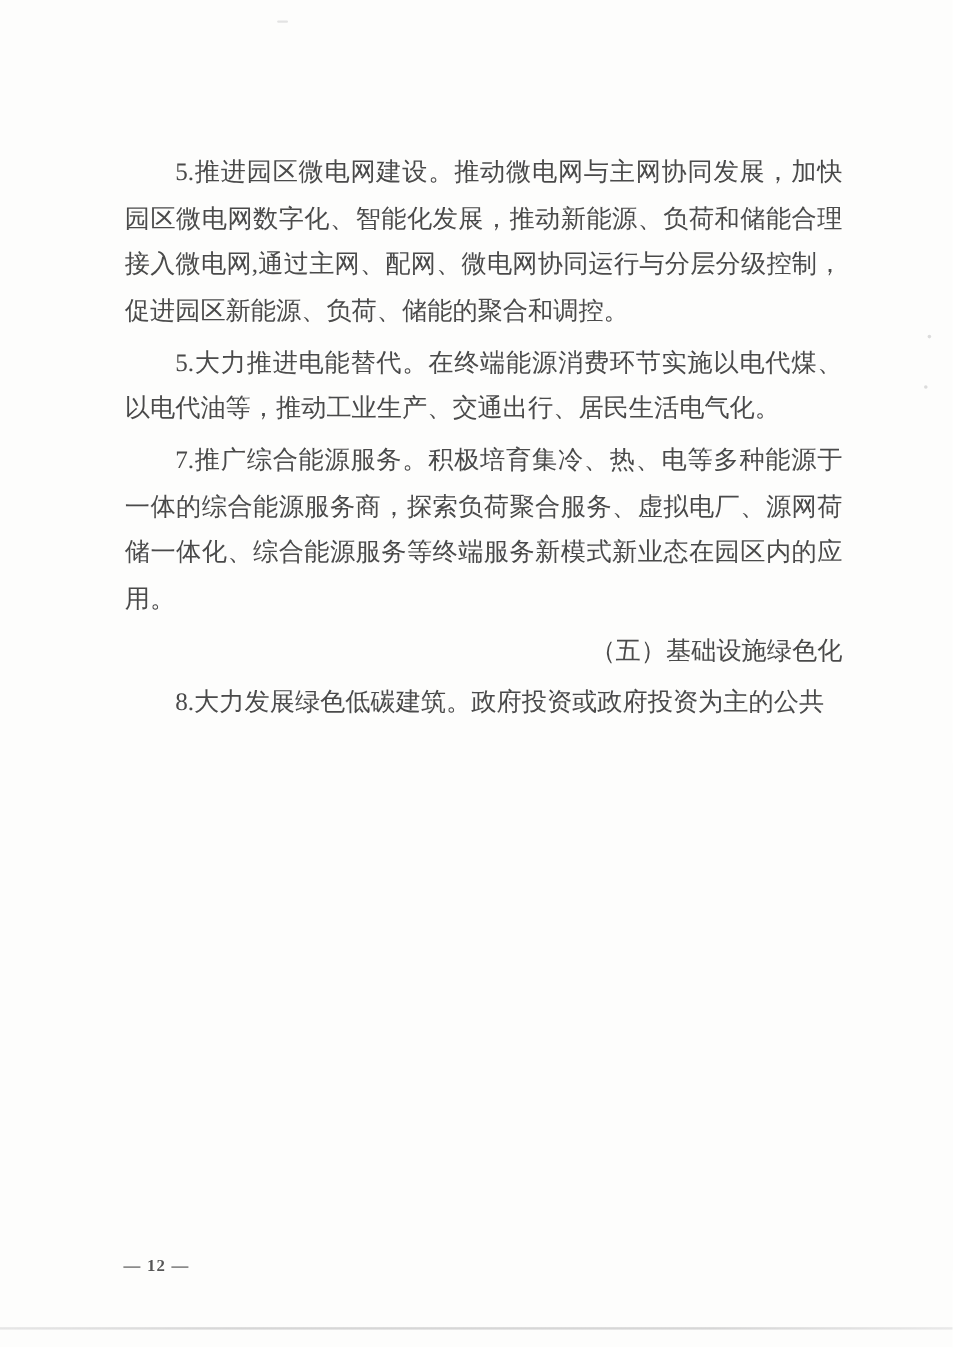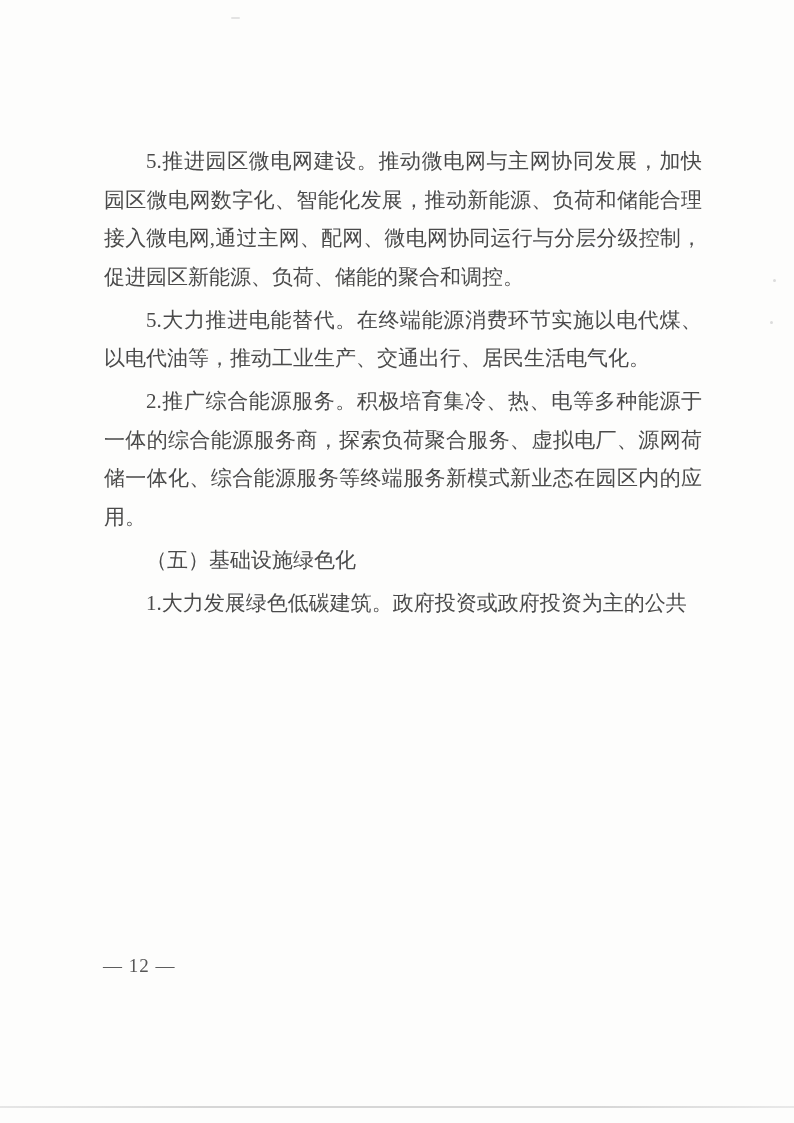--- a/index.html
+++ b/index.html
@@ -12,45 +12,46 @@
     width: 794px;
     height: 1123px;
     background: #fdfdfc;
     overflow: hidden;
     font-family: "Liberation Serif", "DejaVu Serif", serif;
     color: #4a4a4a;
   }
   .content {
     position: absolute;
     left: 104px;
-    top: 142px;
+    top: 124px;
     width: 598px;
   }
   .content p {
     margin: 0;
     font-size: 21px;
     line-height: 38.5px;
     text-align: justify;
     text-justify: inter-character;
     text-indent: 2em;
     word-break: break-all;
   }
   .content p + p {
     margin-top: 4.5px;
   }
   .content p.section-heading {
-    text-align: left;
+    text-align: right;
   }
   .page-number {
     position: absolute;
     left: 103px;
-    top: 955px;
-    font-size: 19px;
+    top: 1048px;
+    font-size: 14px;
     letter-spacing: 1px;
     color: #565656;
+    font-weight: bold;
   }
   .page-edge-line {
     position: absolute;
     left: 0;
     top: 1106px;
     width: 794px;
     height: 2px;
     background: linear-gradient(to right, #e6e6e6, #d6d6d6 25%, #d6d6d6 75%, #e9e9e9);
   }
   .speck {
@@ -67,22 +68,22 @@
 
 <div class="page">
 
   <span class="speck speck-a"></span>
   <span class="speck speck-b"></span>
   <span class="speck speck-c"></span>
 
   <div class="content">
     <p>5.推进园区微电网建设。推动微电网与主网协同发展，加快园区微电网数字化、智能化发展，推动新能源、负荷和储能合理接入微电网,通过主网、配网、微电网协同运行与分层分级控制，促进园区新能源、负荷、储能的聚合和调控。</p>
     <p>5.大力推进电能替代。在终端能源消费环节实施以电代煤、以电代油等，推动工业生产、交通出行、居民生活电气化。</p>
-    <p>2.推广综合能源服务。积极培育集冷、热、电等多种能源于一体的综合能源服务商，探索负荷聚合服务、虚拟电厂、源网荷储一体化、综合能源服务等终端服务新模式新业态在园区内的应用。</p>
+    <p>7.推广综合能源服务。积极培育集冷、热、电等多种能源于一体的综合能源服务商，探索负荷聚合服务、虚拟电厂、源网荷储一体化、综合能源服务等终端服务新模式新业态在园区内的应用。</p>
     <p class="section-heading">（五）基础设施绿色化</p>
-    <p>1.大力发展绿色低碳建筑。政府投资或政府投资为主的公共</p>
+    <p>8.大力发展绿色低碳建筑。政府投资或政府投资为主的公共</p>
   </div>
 
   <div class="page-number">— 12 —</div>
 
   <div class="page-edge-line"></div>
 
 </div>
 
 </body></html>

